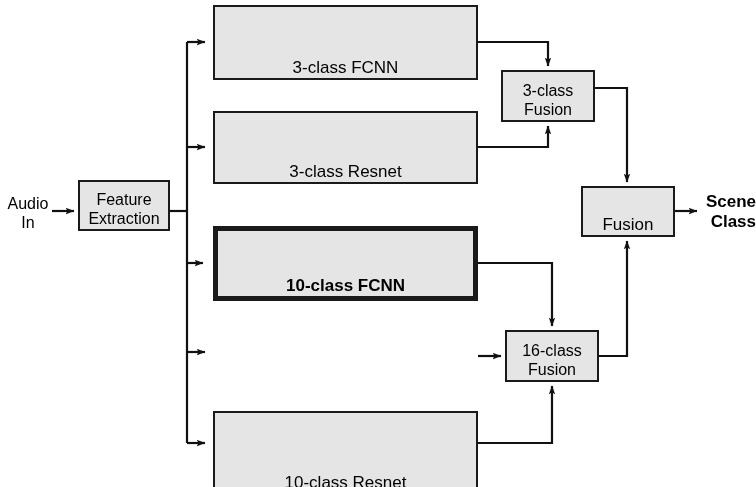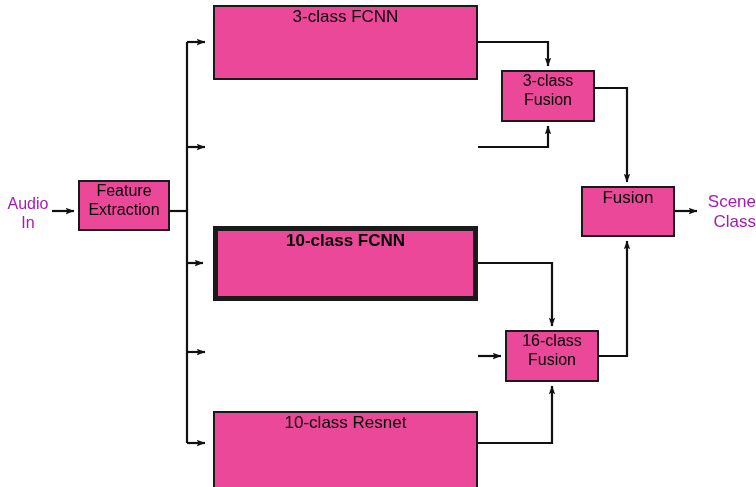--- a/index.html
+++ b/index.html
@@ -18,50 +18,50 @@
   #diagram-svg {
     position: absolute;
     left: 0;
     top: 0;
     width: 756px;
     height: 487px;
   }
   .node-box {
     position: absolute;
     box-sizing: border-box;
-    background: #ec4899;
+    background: #e5e5e5;
     border: 2px solid #1a1a1a;
     display: flex;
-    align-items: flex-start;
+    align-items: flex-end;
     justify-content: center;
     text-align: center;
     color: #000000;
     line-height: 1.18;
   }
   .node-box.thin {
     border-width: 2px;
   }
   .node-box.emphasis {
     border-width: 5px;
     font-weight: bold;
   }
   .node-label {
     display: block;
     white-space: pre-line;
     padding: 0 4px;
   }
   .free-label {
     position: absolute;
-    color: #a21caf;
+    color: #000000;
     line-height: 1.2;
     white-space: pre-line;
   }
   .fs-17 { font-size: 17px; }
   .fs-16 { font-size: 16px; }
-  .bold { font-weight: normal; }
+  .bold { font-weight: bold; }
 </style>
 </head>
 <body>
 
 <div id="canvas">
 
   <svg id="diagram-svg" viewBox="0 0 756 487" xmlns="http://www.w3.org/2000/svg">
     <defs>
       <marker id="arrowhead" markerWidth="9" markerHeight="9" refX="8.2" refY="3.2" orient="auto" markerUnits="userSpaceOnUse">
         <path d="M0,0 L8.6,3.2 L0,6.4 L1.6,3.2 z" fill="#111111"></path>
@@ -107,20 +107,23 @@
 
   <div class="node-box thin" style="left:78px; top:180px; width:92px; height:51px;">
     <span class="node-label fs-16">Feature
 Extraction</span>
   </div>
 
   <div class="node-box thin" style="left:213px; top:5px; width:265px; height:75px;">
     <span class="node-label fs-17">3-class FCNN</span>
   </div>
 
+  <div class="node-box thin" style="left:213px; top:111px; width:265px; height:73px;">
+    <span class="node-label fs-17">3-class Resnet</span>
+  </div>
 
   <div class="node-box emphasis" style="left:213px; top:226px; width:265px; height:75px;">
     <span class="node-label fs-17">10-class FCNN</span>
   </div>
 
 
   <div class="node-box thin" style="left:213px; top:411px; width:265px; height:84px;">
     <span class="node-label fs-17">10-class Resnet</span>
   </div>
 

